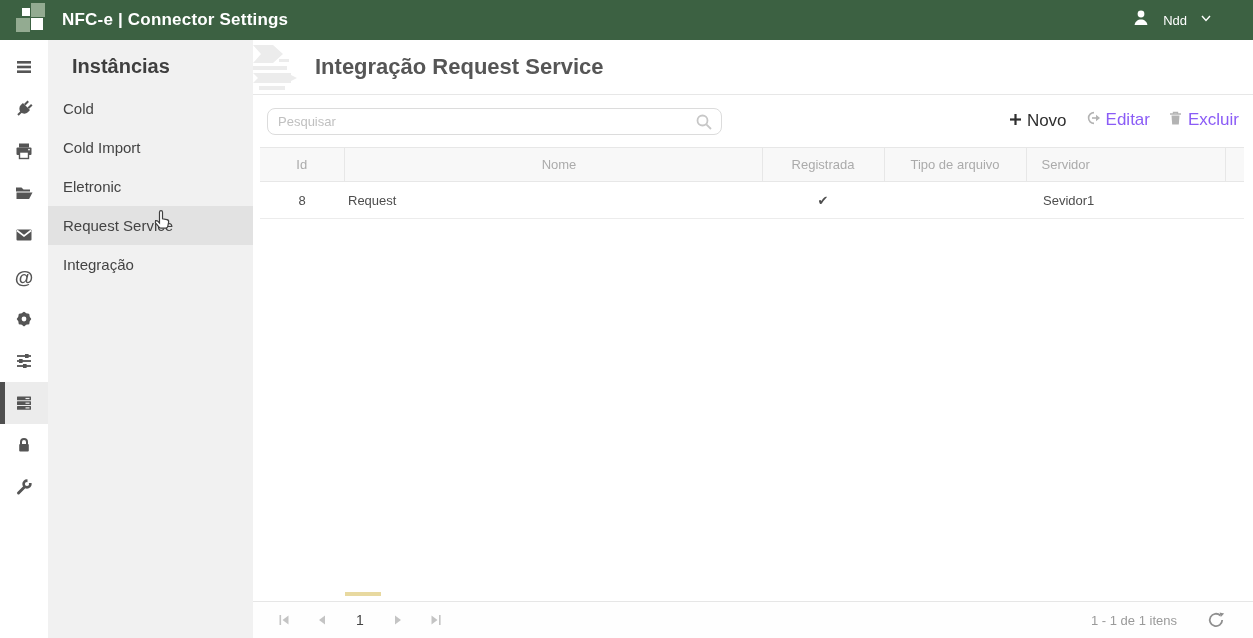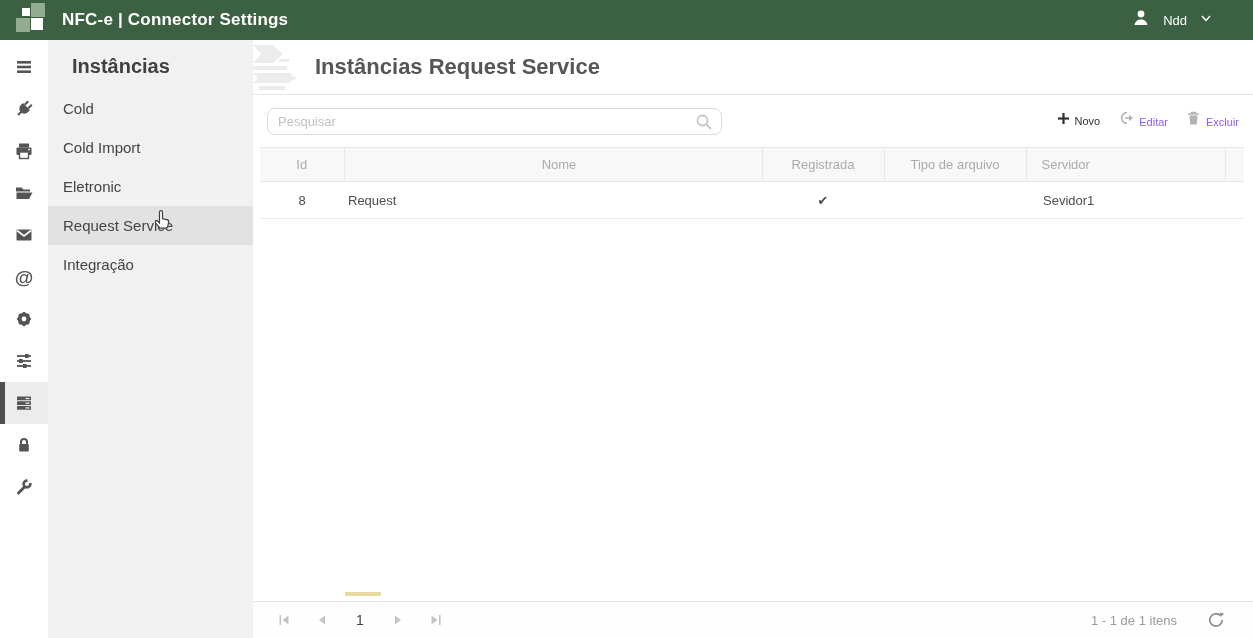--- a/index.html
+++ b/index.html
@@ -52,21 +52,21 @@
   
   .search-box { position:absolute; left:14px; top:68px; width:455px; height:27px;
     border:1px solid #dcdcdc; border-radius:8px; background:#fff; display:flex;
     align-items:center; }
   .search-box input { flex:1; border:none; outline:none; background:transparent;
     font-size:13px; color:#555; padding:0 10px; font-family:"Liberation Sans", sans-serif; }
   .search-box input::placeholder { color:#c0c0c0; }
   .search-glyph { margin-right:8px; flex:none; display:flex; }
   .actions { position:absolute; right:14px; top:70px; display:flex; align-items:center;
     gap:18px; }
-  .btn { display:flex; align-items:flex-end; gap:5px; font-size:11px; background:none;
+  .btn { display:flex; align-items:flex-start; gap:5px; font-size:17px; background:none;
     border:none; font-family:"Liberation Sans", sans-serif; cursor:pointer; }
   .btn-novo { color:#2f2f2f; }
   .btn-disabled { color:#8b5cf6; cursor:default; }
 
   
   .grid { position:absolute; left:7px; right:9px; top:107px; }
   table { width:100%; border-collapse:collapse; table-layout:fixed; }
   thead th { height:34px; background:#f8f8f8; border-top:1px solid #e7e7e7;
     border-bottom:1px solid #e7e7e7; border-left:1px solid #e7e7e7;
     font-weight:400; font-size:13px; color:#ababab; cursor:pointer; }
@@ -244,21 +244,21 @@
             <g fill="#ececec">
               <polygon points="0,0 20,0 30,9 20,18 0,18 8,9"></polygon>
               <rect x="0" y="21" width="34" height="4"></rect>
               <rect x="26" y="14" width="10" height="3"></rect>
               <path d="M0 28h38v2l6 3-6 3v2H0l5-5z"></path>
               <rect x="6" y="41" width="26" height="4"></rect>
               <rect x="22" y="34" width="12" height="3"></rect>
             </g>
           </svg>
       </span>
-      <div class="page-title">Instâncias Request Service</div>
+      <div class="page-title">Integração Request Service</div>
     </div>
 
     <div class="search-box">
       <input type="text" placeholder="Pesquisar" style="">
       <span class="search-glyph">
         <svg width="18" height="18" viewBox="0 0 18 18">
             <circle cx="7.5" cy="7.5" r="5" fill="none" stroke="#c7c7c7" stroke-width="1.8"></circle>
             <line x1="11.3" y1="11.3" x2="16" y2="16" stroke="#c7c7c7" stroke-width="1.8"></line>
           </svg>
       </span>

